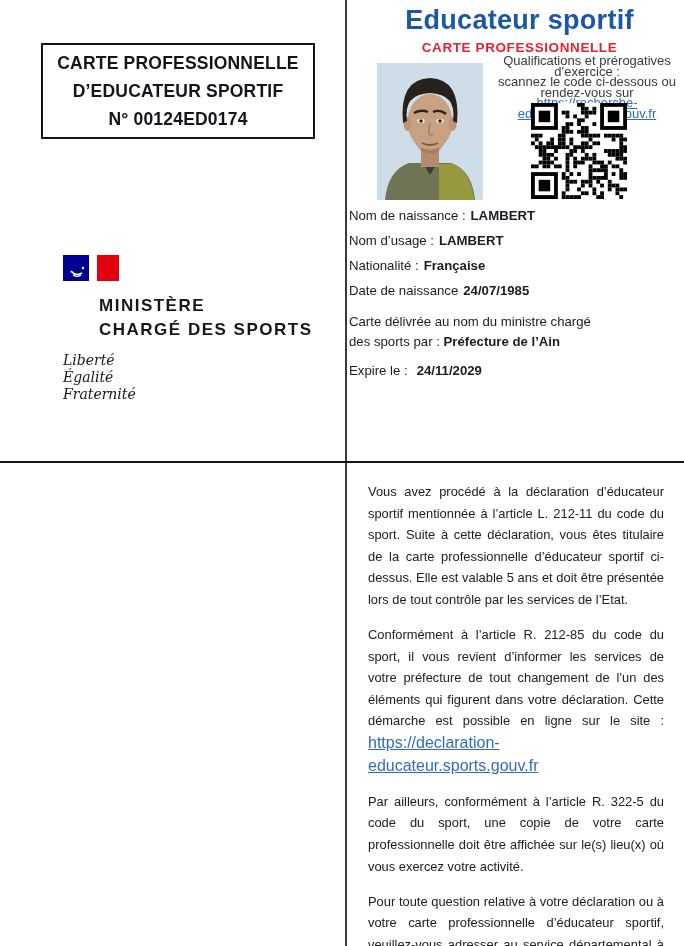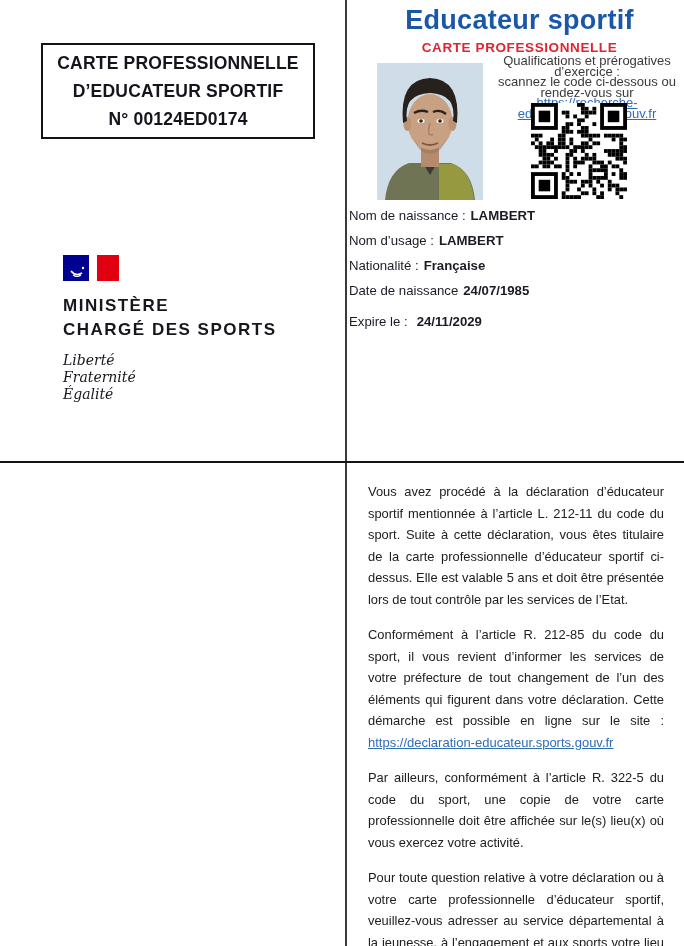--- a/index.html
+++ b/index.html
@@ -7,21 +7,21 @@
   .abs { position:absolute; }
 
   .v-divider { left:345px; top:0; width:2px; height:946px; background:#3a3a3a; }
   .h-divider { left:0; top:461px; width:684px; height:2px; background:#141414; }
 
   
   .card-box { left:41px; top:43px; width:274px; height:96px; border:2px solid #141414;
               display:flex; flex-direction:column; justify-content:center; text-align:center;
               font-weight:bold; font-size:17.5px; line-height:28px; color:#14141c; letter-spacing:.2px; }
   .ministry { left:63px; top:255px; color:#16161d; }
-  .min-name { font-size:17px; font-weight:bold; letter-spacing:1.5px; line-height:24px; margin-top:8px; }
+  .min-name { font-size:17px; font-weight:bold; letter-spacing:1.5px; line-height:24px; margin-top:8px;margin-left:36px; }
   .motto { font-family:"DejaVu Serif",serif; font-style:italic; font-size:14px; line-height:17px; margin-top:10px; }
 
   
   .right-header { left:346px; top:0; width:347px; text-align:center; }
   .title { font-size:27px; font-weight:bold; letter-spacing:.3px; margin-top:5px; }
   .subtitle { font-size:13.5px; font-weight:bold; letter-spacing:.6px; margin-top:4px; }
 
   .photo { left:377px; top:63px; width:106px; height:137px; }
   .scan-note { left:494px; top:56px; width:186px; font-size:13px; line-height:10.5px;
                color:#3a3a3a; text-align:center; }
@@ -34,21 +34,21 @@
   .frow { height:24.9px; display:flex; align-items:center; gap:5px;text-align:right; }
   .fvalue { font-weight:bold; }
   .issued { margin-top:9px; line-height:20px; }
   .issued .fvalue { }
   .expire { margin-top:11px; display:flex; gap:9px; }
 
   
   .paragraphs { left:368px; top:481px; width:296px; font-size:12.9px; line-height:21.6px;
                 text-align:justify; color:#202020; }
   .paragraphs p { margin:0 0 13.5px 0; }
-  .paragraphs a { font-size:13px; }
+  .paragraphs a { font-size:16px; }
 </style>
 </head>
 <body>
 
 <div class="abs v-divider"></div>
 <div class="abs h-divider"></div>
 
 <div class="abs card-box">
   <div>CARTE PROFESSIONNELLE</div>
   <div>D’EDUCATEUR SPORTIF</div>
@@ -63,22 +63,22 @@
       <rect x="34" y="0" width="22" height="26" fill="#E1000F"></rect>
       <path d="M8 16 q5 6 11 2" stroke="#ffffff" stroke-width="1.6" fill="none"></path>
       <path d="M10 20 q4 3 8 0" stroke="#ffffff" stroke-width="1.2" fill="none"></path>
       <circle cx="20" cy="13" r="1.2" fill="#ffffff"></circle>
     </svg>
   </span>
   <div class="min-name">MINISTÈRE</div>
   <div class="min-name" style="margin-top:0">CHARGÉ DES SPORTS</div>
   <div class="motto">
     <div>Liberté</div>
+    <div>Égalité</div>
     <div>Fraternité</div>
-    <div>Égalité</div>
   </div>
 </div>
 
 <div class="abs right-header">
   <div class="title" id="main-title" style="color: rgb(26, 87, 168);">Educateur sportif</div>
   <div class="subtitle" id="sub-title" style="color: rgb(224, 36, 48);">CARTE PROFESSIONNELLE</div>
 </div>
 
 <div class="abs photo">
   <svg width="106" height="137" viewBox="0 0 106 137">
@@ -337,20 +337,27 @@
   </div>
   <div class="frow">
     <span>Nationalité :</span>
     <span class="fvalue">Française</span>
   </div>
   <div class="frow">
     <span>Date de naissance</span>
     <span class="fvalue">24/07/1985</span>
   </div>
 
+  <div class="issued">
+    <div>Carte délivrée au nom du ministre chargé</div>
+    <div>
+      <span>des sports par :</span>
+      <span class="fvalue">Préfecture de l’Ain</span>
+    </div>
+  </div>
 
   <div class="expire">
     <span>Expire le :</span>
     <span class="fvalue">24/11/2029</span>
   </div>
 </div>
 
 <div class="abs paragraphs">
   <p>Vous avez procédé à la déclaration d’éducateur sportif mentionnée à l’article L. 212-11 du code du sport. Suite à cette déclaration, vous êtes titulaire de la carte professionnelle d’éducateur sportif ci-dessus. Elle est valable 5 ans et doit être présentée lors de tout contrôle par les services de l’Etat.</p>
   <p><span>Conformément à l’article R. 212-85 du code du sport, il vous revient d’informer les services de votre préfecture de tout changement de l’un des éléments qui figurent dans votre déclaration. Cette démarche est possible en ligne sur le site : </span><a class="link" id="decl-link" style="color: rgb(47, 109, 184);">https://declaration-educateur.sports.gouv.fr</a></p>

